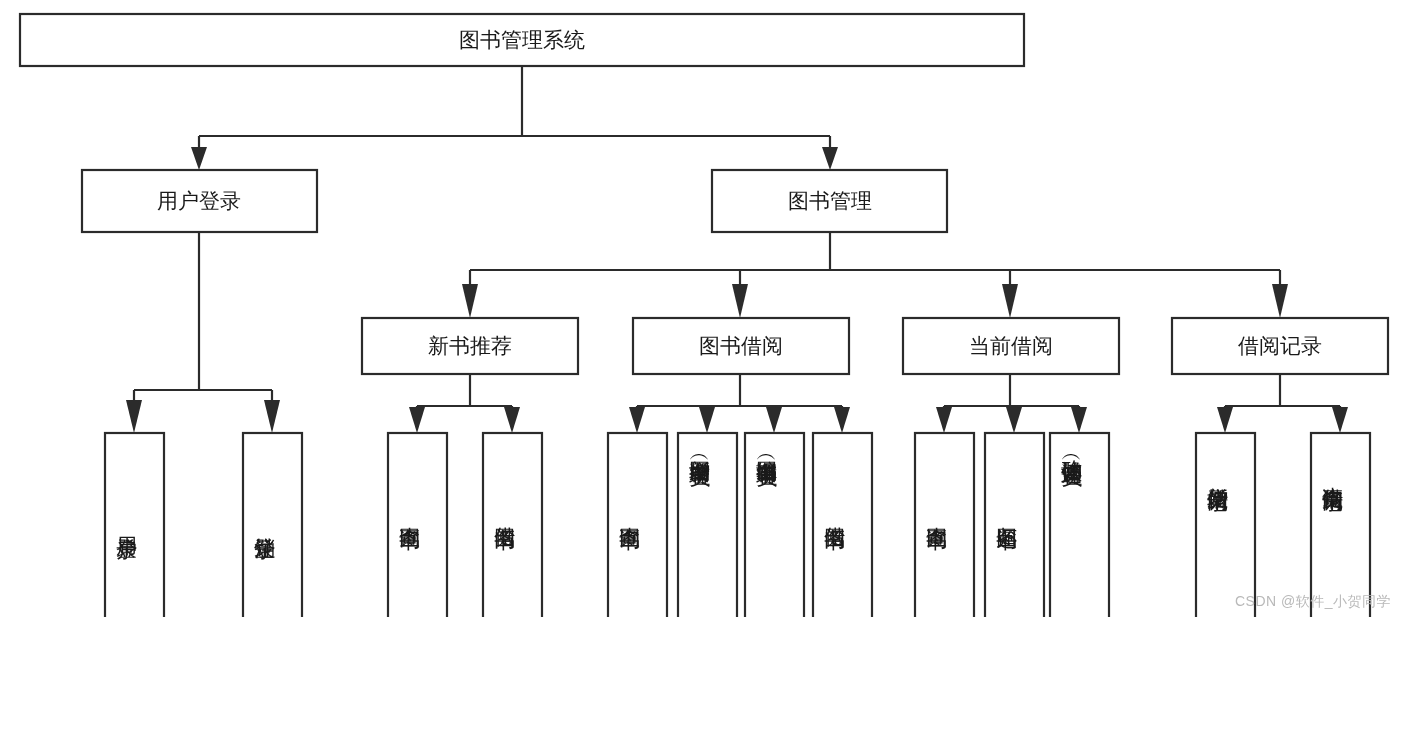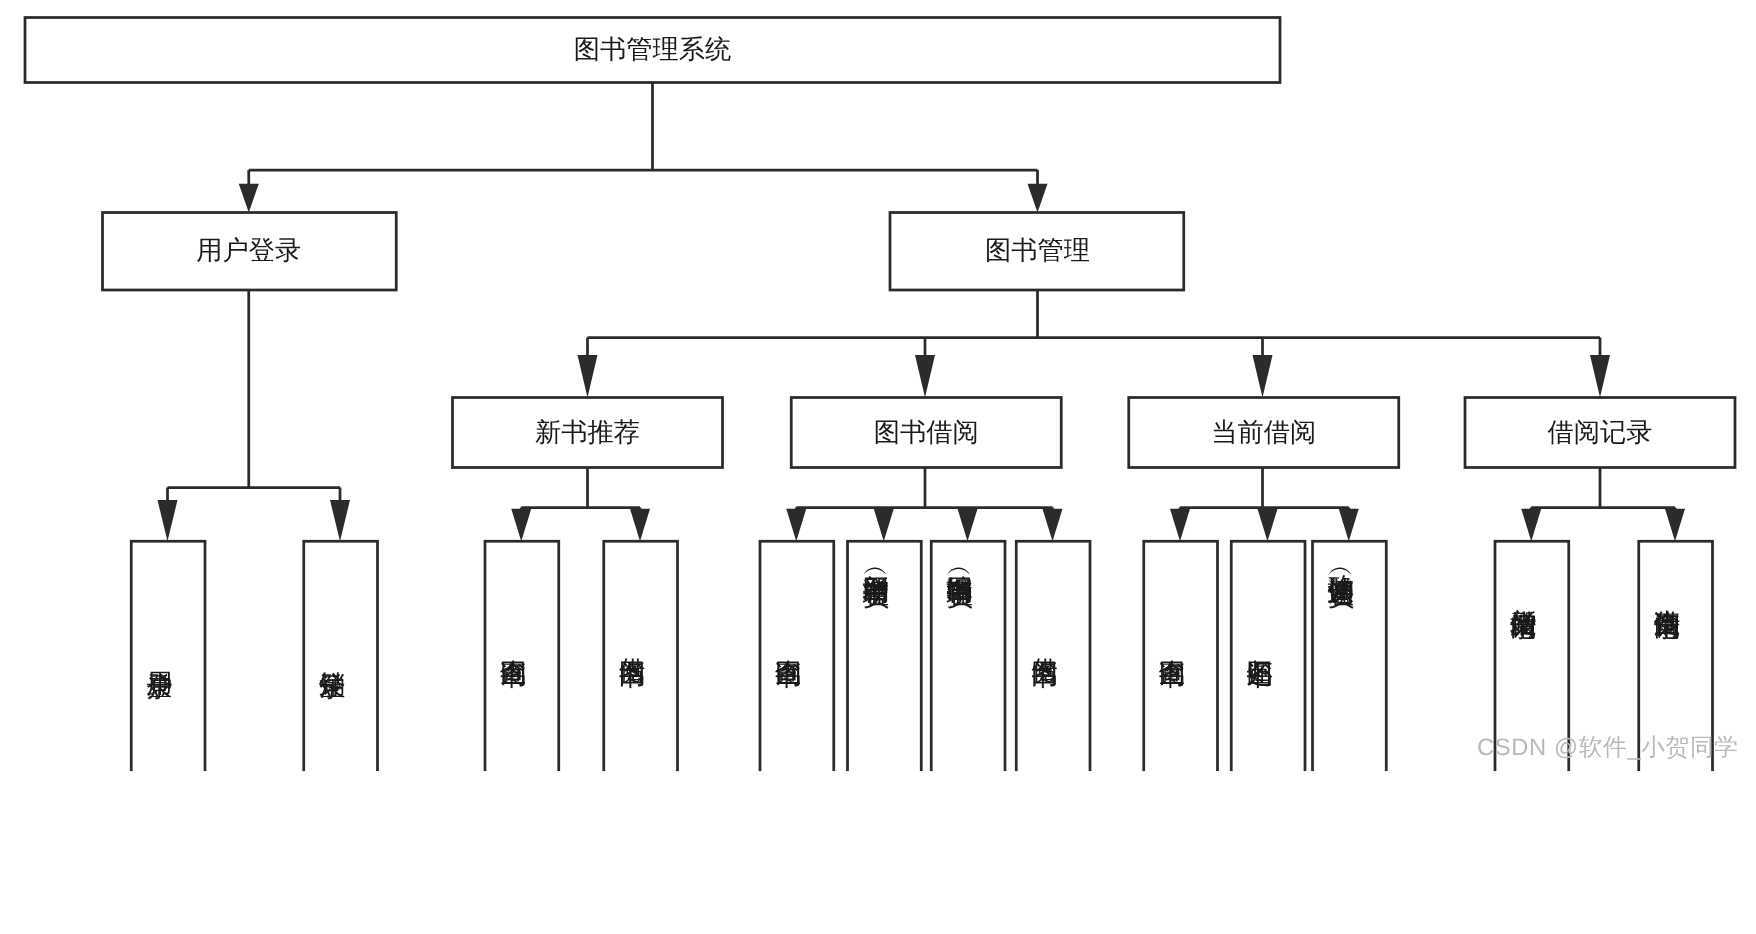--- a/index.html
+++ b/index.html
@@ -57,21 +57,21 @@
     letter-spacing: 1px;
     text-align: left;
     white-space: nowrap;
     pointer-events: none;
   }
   .watermark {
     position: absolute;
     right: 14px;
     bottom: 6px;
     font-family: "Liberation Sans", "DejaVu Sans", sans-serif;
-    font-size: 19px;
+    font-size: 14px;
     color: #b9b9b9;
     letter-spacing: 0.5px;
     white-space: nowrap;
   }
 </style>
 </head>
 <body>
 
 <div id="canvas">
 

